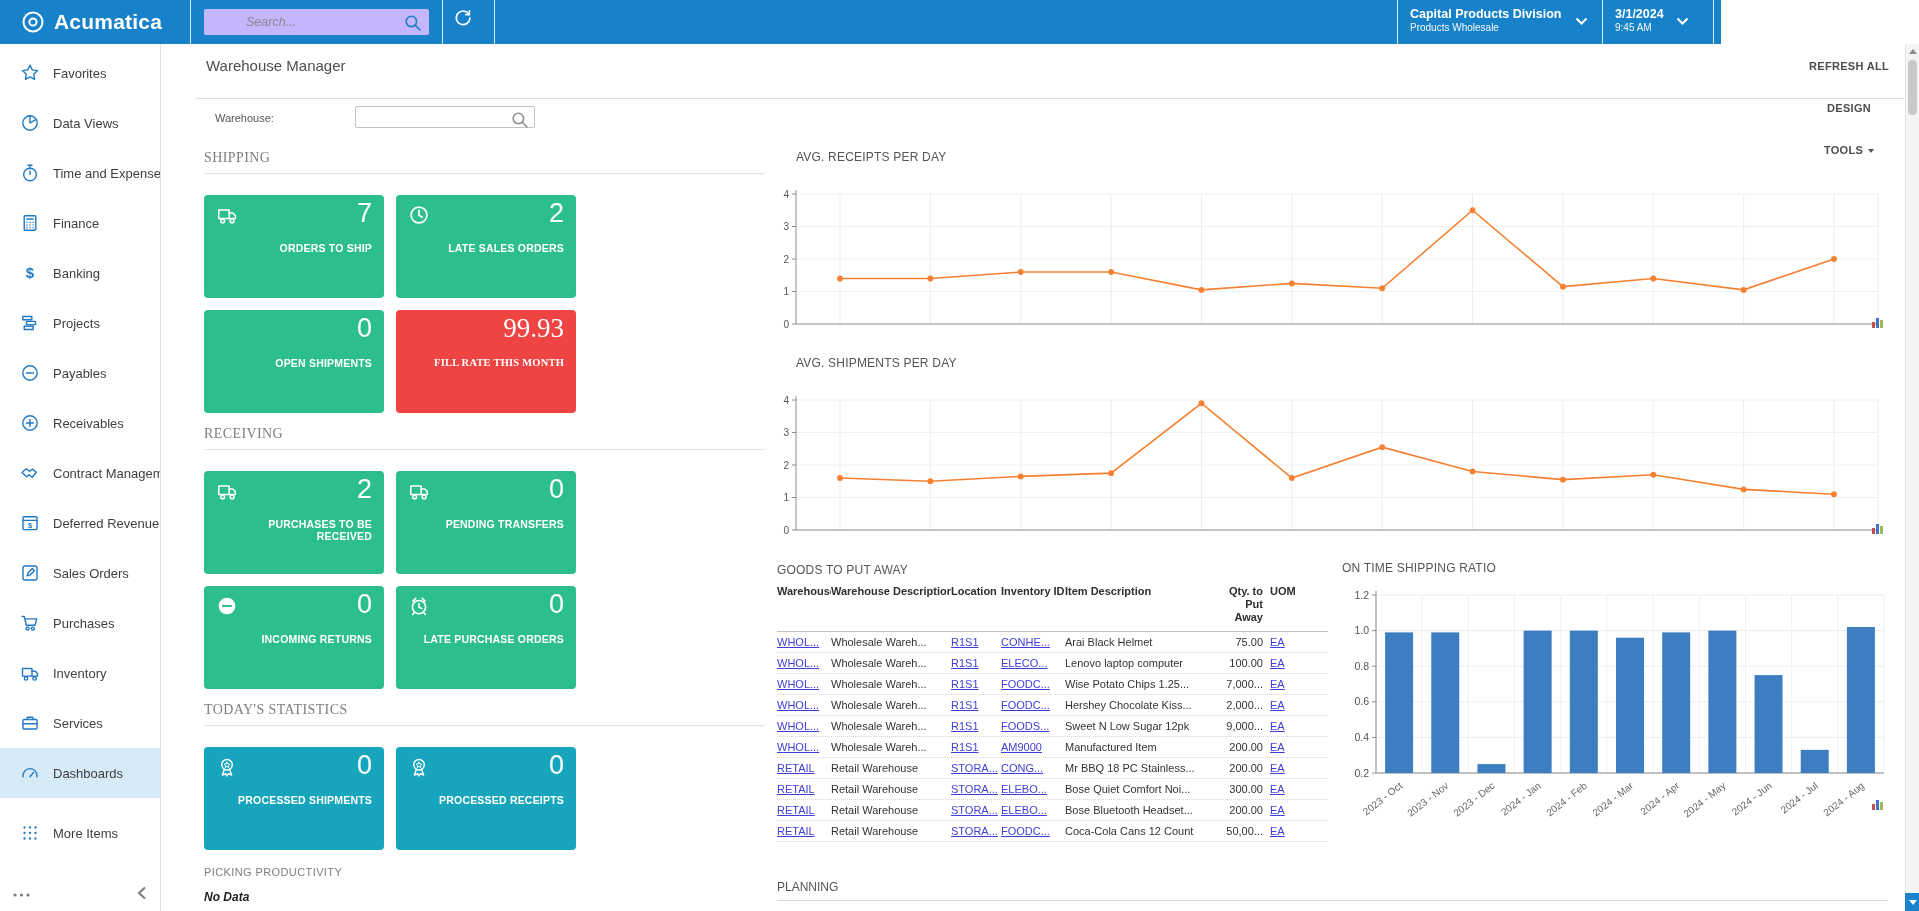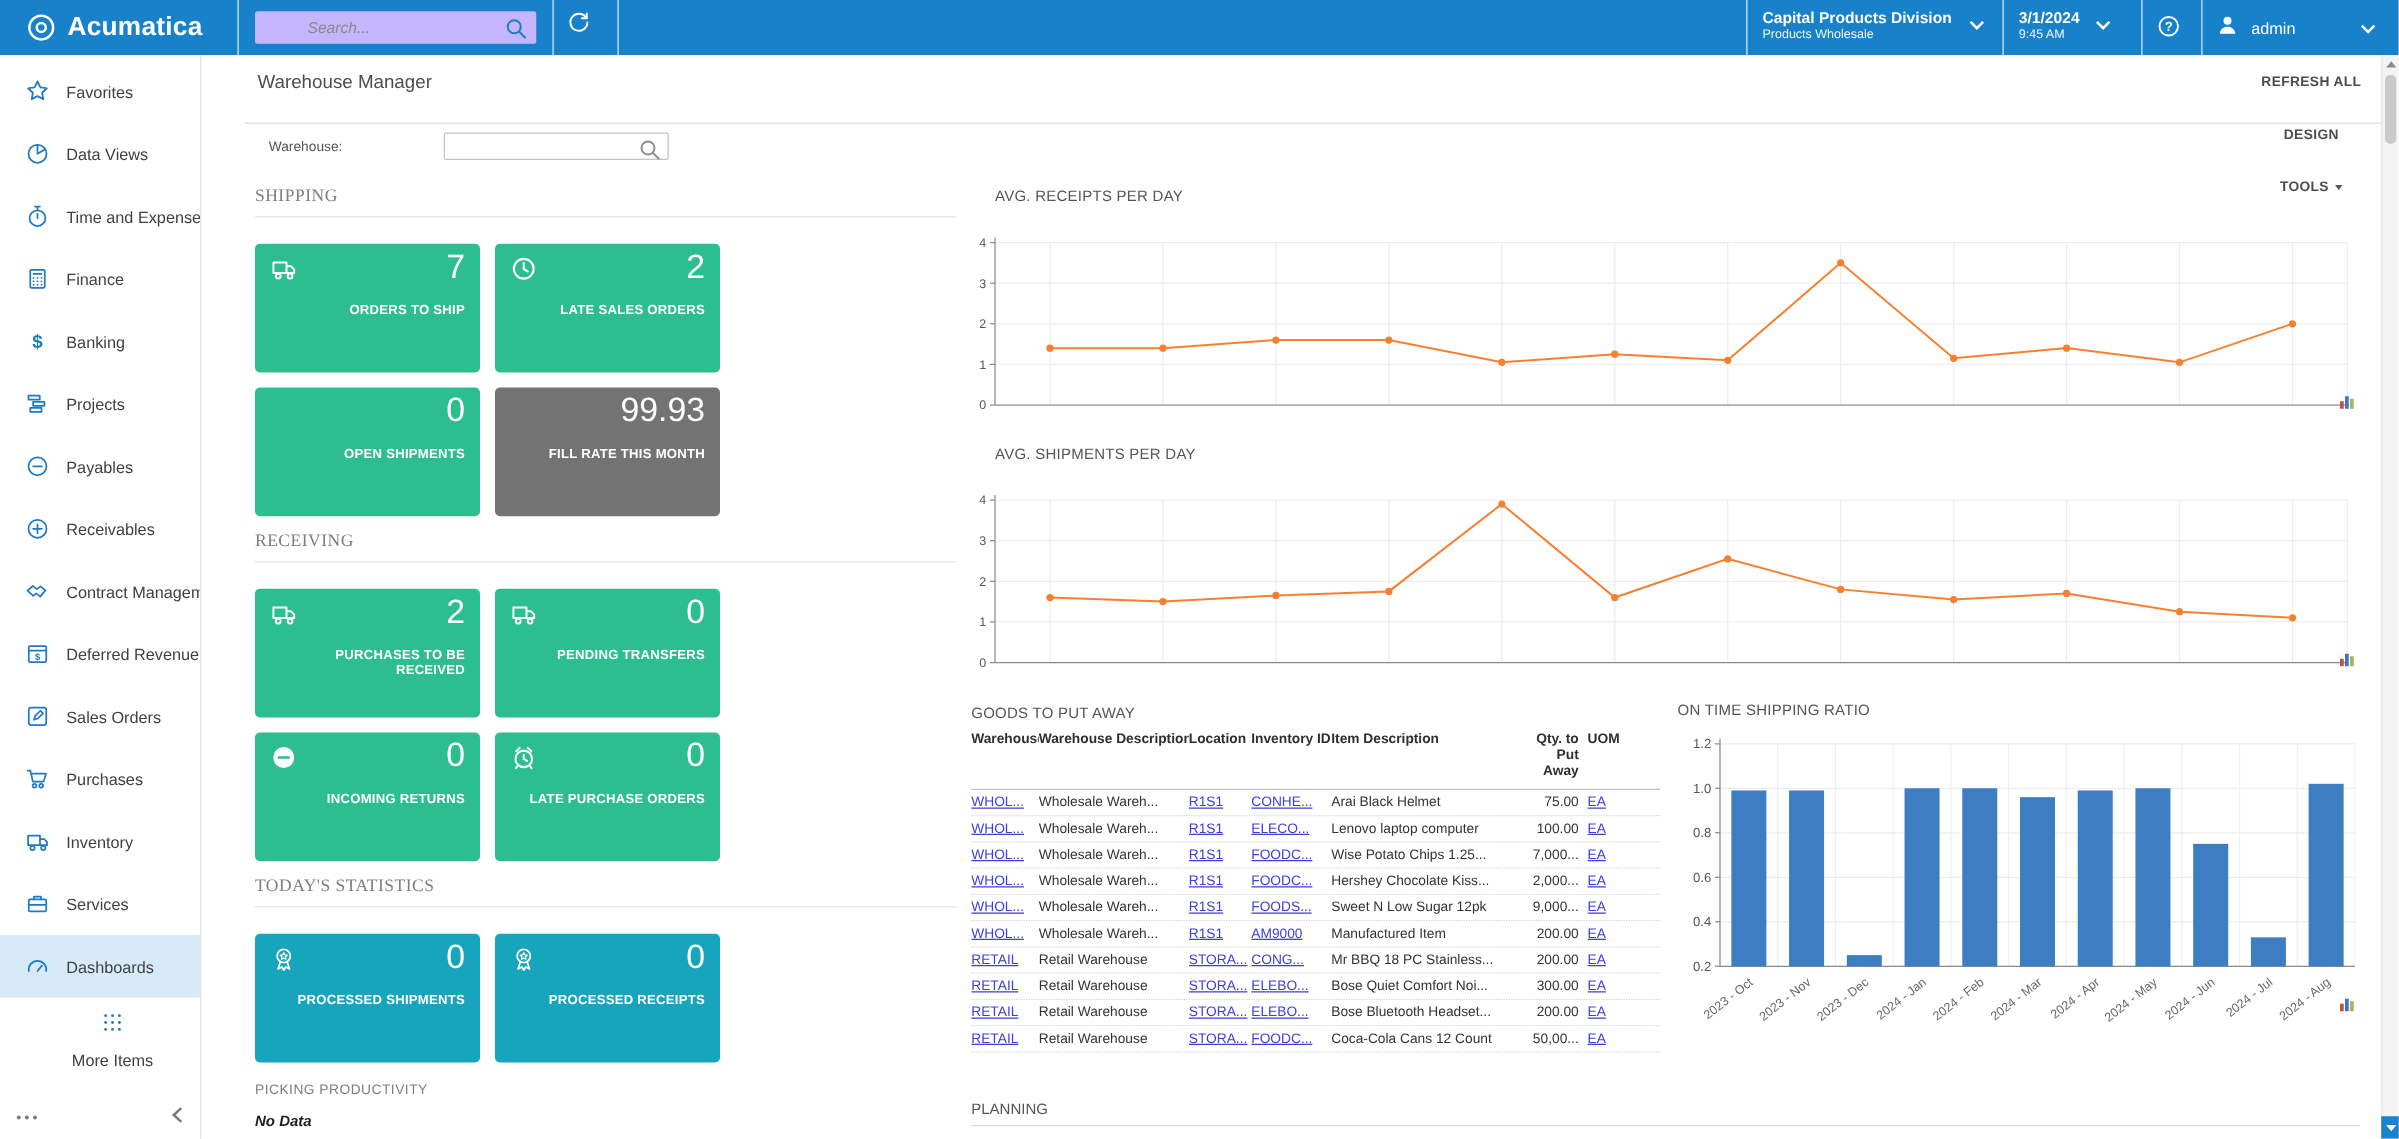--- a/index.html
+++ b/index.html
@@ -1,21 +1,21 @@
 <!DOCTYPE html>
 <html><head>
 <meta charset="utf-8">
 <style>
   html,body{margin:0;padding:0;width:1919px;height:911px;overflow:hidden;
     font-family:"Liberation Sans",sans-serif;background:#fff;position:relative;}
   *{box-sizing:border-box;}
   button{font-family:"Liberation Sans",sans-serif;background:none;border:none;padding:0;cursor:pointer;}
 
   
-  .topbar{position:absolute;left:0;top:0;width:1919px;height:44px;background:#1781c9;color:#fff;z-index:30;}
+  .topbar{position:absolute;left:0;top:0;width:1721px;height:44px;background:#1781c9;color:#fff;z-index:30;}
   .tb-sep{position:absolute;top:0;width:1px;height:44px;background:rgba(255,255,255,.85);}
   .brand-wrap{position:absolute;left:20px;top:0;height:44px;display:flex;align-items:center;gap:8px;}
   .brand{font-size:21px;font-weight:700;letter-spacing:.2px;}
   .logo-glyph svg{display:block;}
   .tb-search{position:absolute;left:204px;top:9px;width:225px;height:26px;background:#c4b5fd;border-radius:2px;padding-left:33px;}
   .tb-search input{width:100%;height:100%;border:none;outline:none;background:transparent;
     padding:0 28px 0 9px;font-size:12.5px;font-style:italic;color:#555;}
   .tb-search input::placeholder{color:#8a8a8a;font-style:italic;}
   .tb-search-icon{position:absolute;right:6px;top:4px;color:#1a7fc0;}
   .tb-refresh{position:absolute;left:453px;top:8px;color:#fff;}
@@ -30,21 +30,21 @@
   .tb-far-chev{position:absolute;left:1888px;top:15px;}
 
   
   .sidebar{position:absolute;left:0;top:44px;width:161px;height:867px;background:#fff;
     border-right:1px solid #e3e3e3;overflow:hidden;z-index:20;}
   #side-items{padding-top:4px;}
   .side-item{height:50px;display:flex;align-items:center;padding-left:20px;gap:13px;cursor:pointer;white-space:nowrap;}
   .side-item .icon{color:#2079c3;width:20px;height:20px;flex:0 0 20px;}
   .side-item .lab{font-size:13px;color:#3f3f3f;}
   .side-item.selected{background:#d7eaf8;}
-  .side-item.gap{margin-top:10px;flex-direction:column;}
+  .side-item.gap{margin-top:10px;}
   .side-footer{position:absolute;left:0;right:0;bottom:0;height:33px;background:#fff;display:flex;
     align-items:center;justify-content:space-between;padding:0 12px;}
   .side-dots{color:#7a7a7a;}
   .side-collapse{color:#7a7a7a;}
 
   
   .content{position:absolute;left:196px;top:44px;width:1709px;height:867px;background:#fff;}
   .page-title{position:absolute;left:10px;top:13px;font-size:15px;color:#4d4d4d;}
   .page-actions{position:absolute;right:16px;top:16px;display:flex;gap:30px;align-items:center;flex-direction:column;}
   .page-actions button{font-size:11px;font-weight:700;color:#4c4c4c;letter-spacing:.3px;}
@@ -346,21 +346,21 @@
               <circle cx="10" cy="10" r="7.2"></circle>
               <path d="M10 5.8v4.4l3 1.8"></path>
             </svg></span>
           <div class="val">2</div>
           <div class="lbl">LATE SALES ORDERS</div>
         </div>
         <div class="tile" style="background: rgb(44, 190, 142);">
           <div class="val">0</div>
           <div class="lbl">OPEN SHIPMENTS</div>
         </div>
-        <div class="tile" style="background: #737373;">
+        <div class="tile" style="background: #ef4444; font-family: Liberation Serif, serif;">
           <div class="val">99.93</div>
           <div class="lbl">FILL RATE THIS MONTH</div>
         </div>
       </div>
       <div class="sec-title">RECEIVING</div>
       <div class="sec-div"></div>
       <div class="tiles">
         <div class="tile" style="background: rgb(44, 190, 142);">
           <span class="ticon"><svg width="22" height="22" viewBox="0 0 20 20" fill="none" stroke="currentColor" stroke-width="1.4" stroke-linecap="round" stroke-linejoin="round">
               <path d="M2.5 5.5h9.5v7.6H2.5z"></path>

